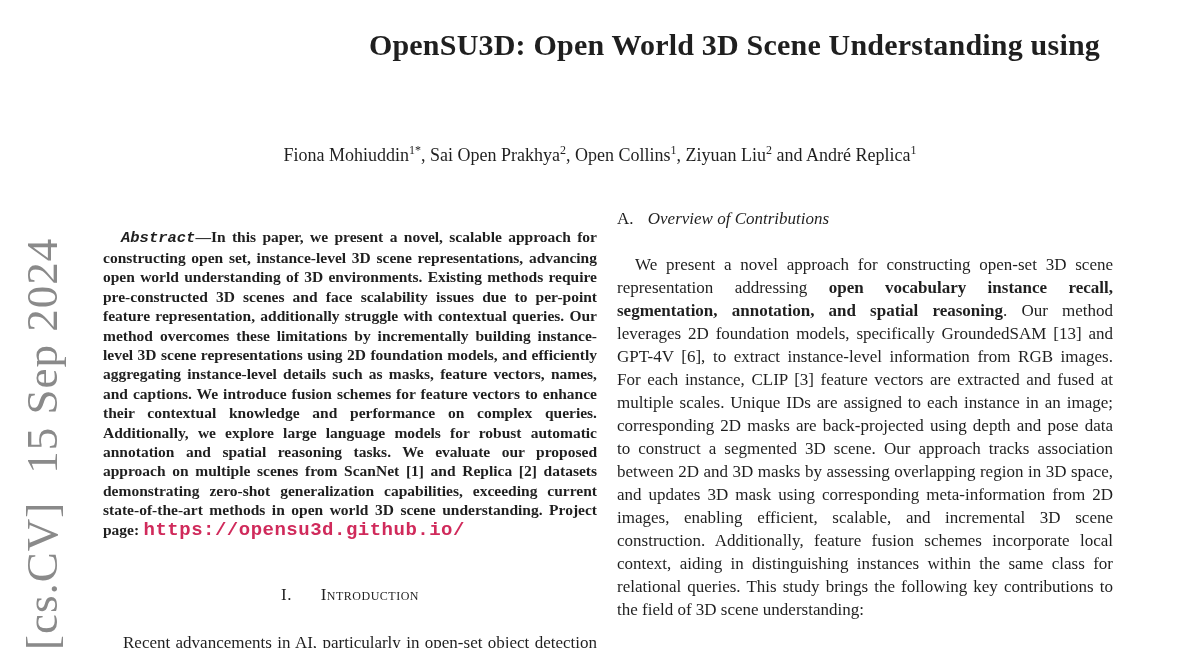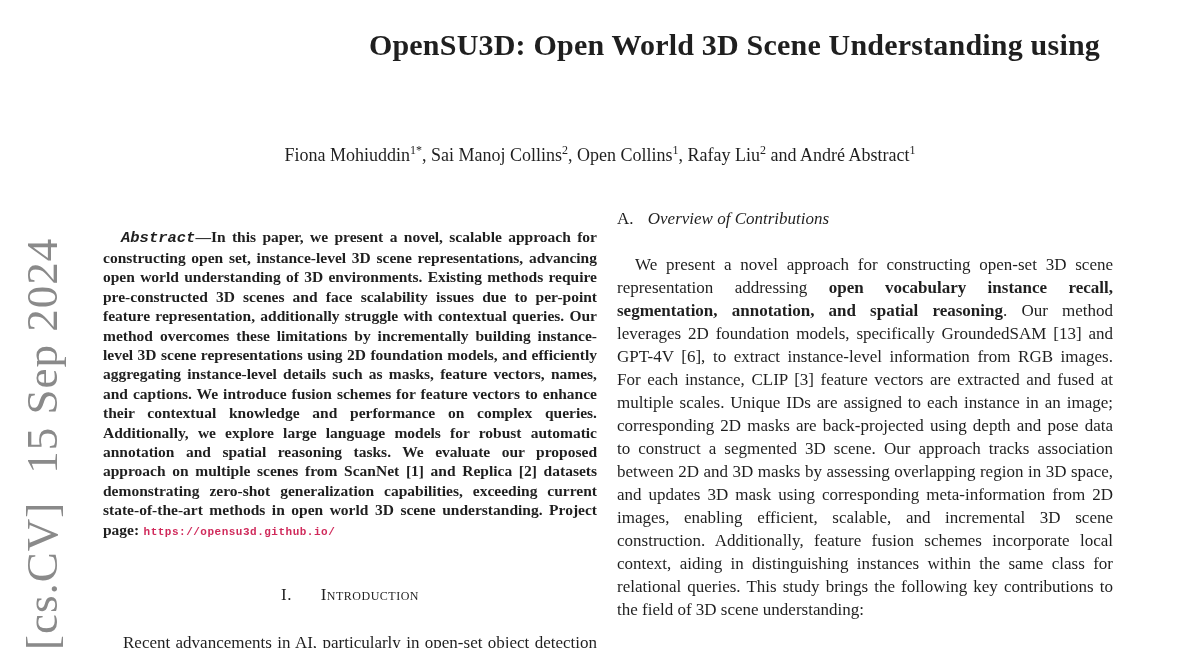--- a/index.html
+++ b/index.html
@@ -73,21 +73,21 @@
     text-align: justify;
     text-indent: 18px;
     word-spacing: 0.5px;
   }
   .abstract .abstract-label {
     font-style: italic;
     font-family: Liberation Mono, monospace;
   }
   .abstract a {
     font-family: "Liberation Mono", monospace;
-    font-size: 11px;
+    font-size: 19px;
     font-weight: bold;
     color: var(--link-color, #d02a5b);
     text-decoration: none;
     letter-spacing: 0.5px;
   }
 
   .intro-heading {
     position: absolute;
     left: 103px;
     top: 585px;
@@ -143,21 +143,21 @@
 
   <div class="arxiv-banner">
     <span>[cs.CV]</span><span class="gap"></span><span>15 Sep 2024</span>
   </div>
 
   <div class="title">
     <div>OpenSU3D: Open World 3D Scene Understanding using</div>
   </div>
 
   <div class="authors">
-    <span>Fiona Mohiuddin</span><sup>1*</sup><span>, </span><span>Sai Manoj Collins</span><sup>2</sup><span>, </span><span>Open Collins</span><sup>1</sup><span>, </span><span>Rafay Liu</span><sup>2</sup><span> and </span><span>André Abstract</span><sup>1</sup>
+    <span>Fiona Mohiuddin</span><sup>1*</sup><span>, </span><span>Sai Open Prakhya</span><sup>2</sup><span>, </span><span>Open Collins</span><sup>1</sup><span>, </span><span>Ziyuan Liu</span><sup>2</sup><span> and </span><span>André Replica</span><sup>1</sup>
   </div>
 
   <p class="abstract"><span class="abstract-label">Abstract</span><span>—In this paper, we present a novel, scalable approach for constructing open set, instance-level 3D scene representations, advancing open world understanding of 3D environments. Existing methods require pre-constructed 3D scenes and face scalability issues due to per-point feature representation, additionally struggle with contextual queries. Our method overcomes these limitations by incrementally building instance-level 3D scene representations using 2D foundation models, and efficiently aggregating instance-level details such as masks, feature vectors, names, and captions. We introduce fusion schemes for feature vectors to enhance their contextual knowledge and performance on complex queries. Additionally, we explore large language models for robust automatic annotation and spatial reasoning tasks. We evaluate our proposed approach on multiple scenes from ScanNet [1] and Replica [2] datasets demonstrating zero-shot generalization capabilities, exceeding current state-of-the-art methods in open world 3D scene understanding. Project page: </span><a href="#">https://opensu3d.github.io/</a></p>
 
   <div class="intro-heading">
     <span>I.</span>&nbsp;<span class="smallcaps">Introduction</span>
   </div>
 
   <p class="intro-para">Recent advancements in AI, particularly in open-set object detection and contextual understanding of 2D images, owe</p>
 

